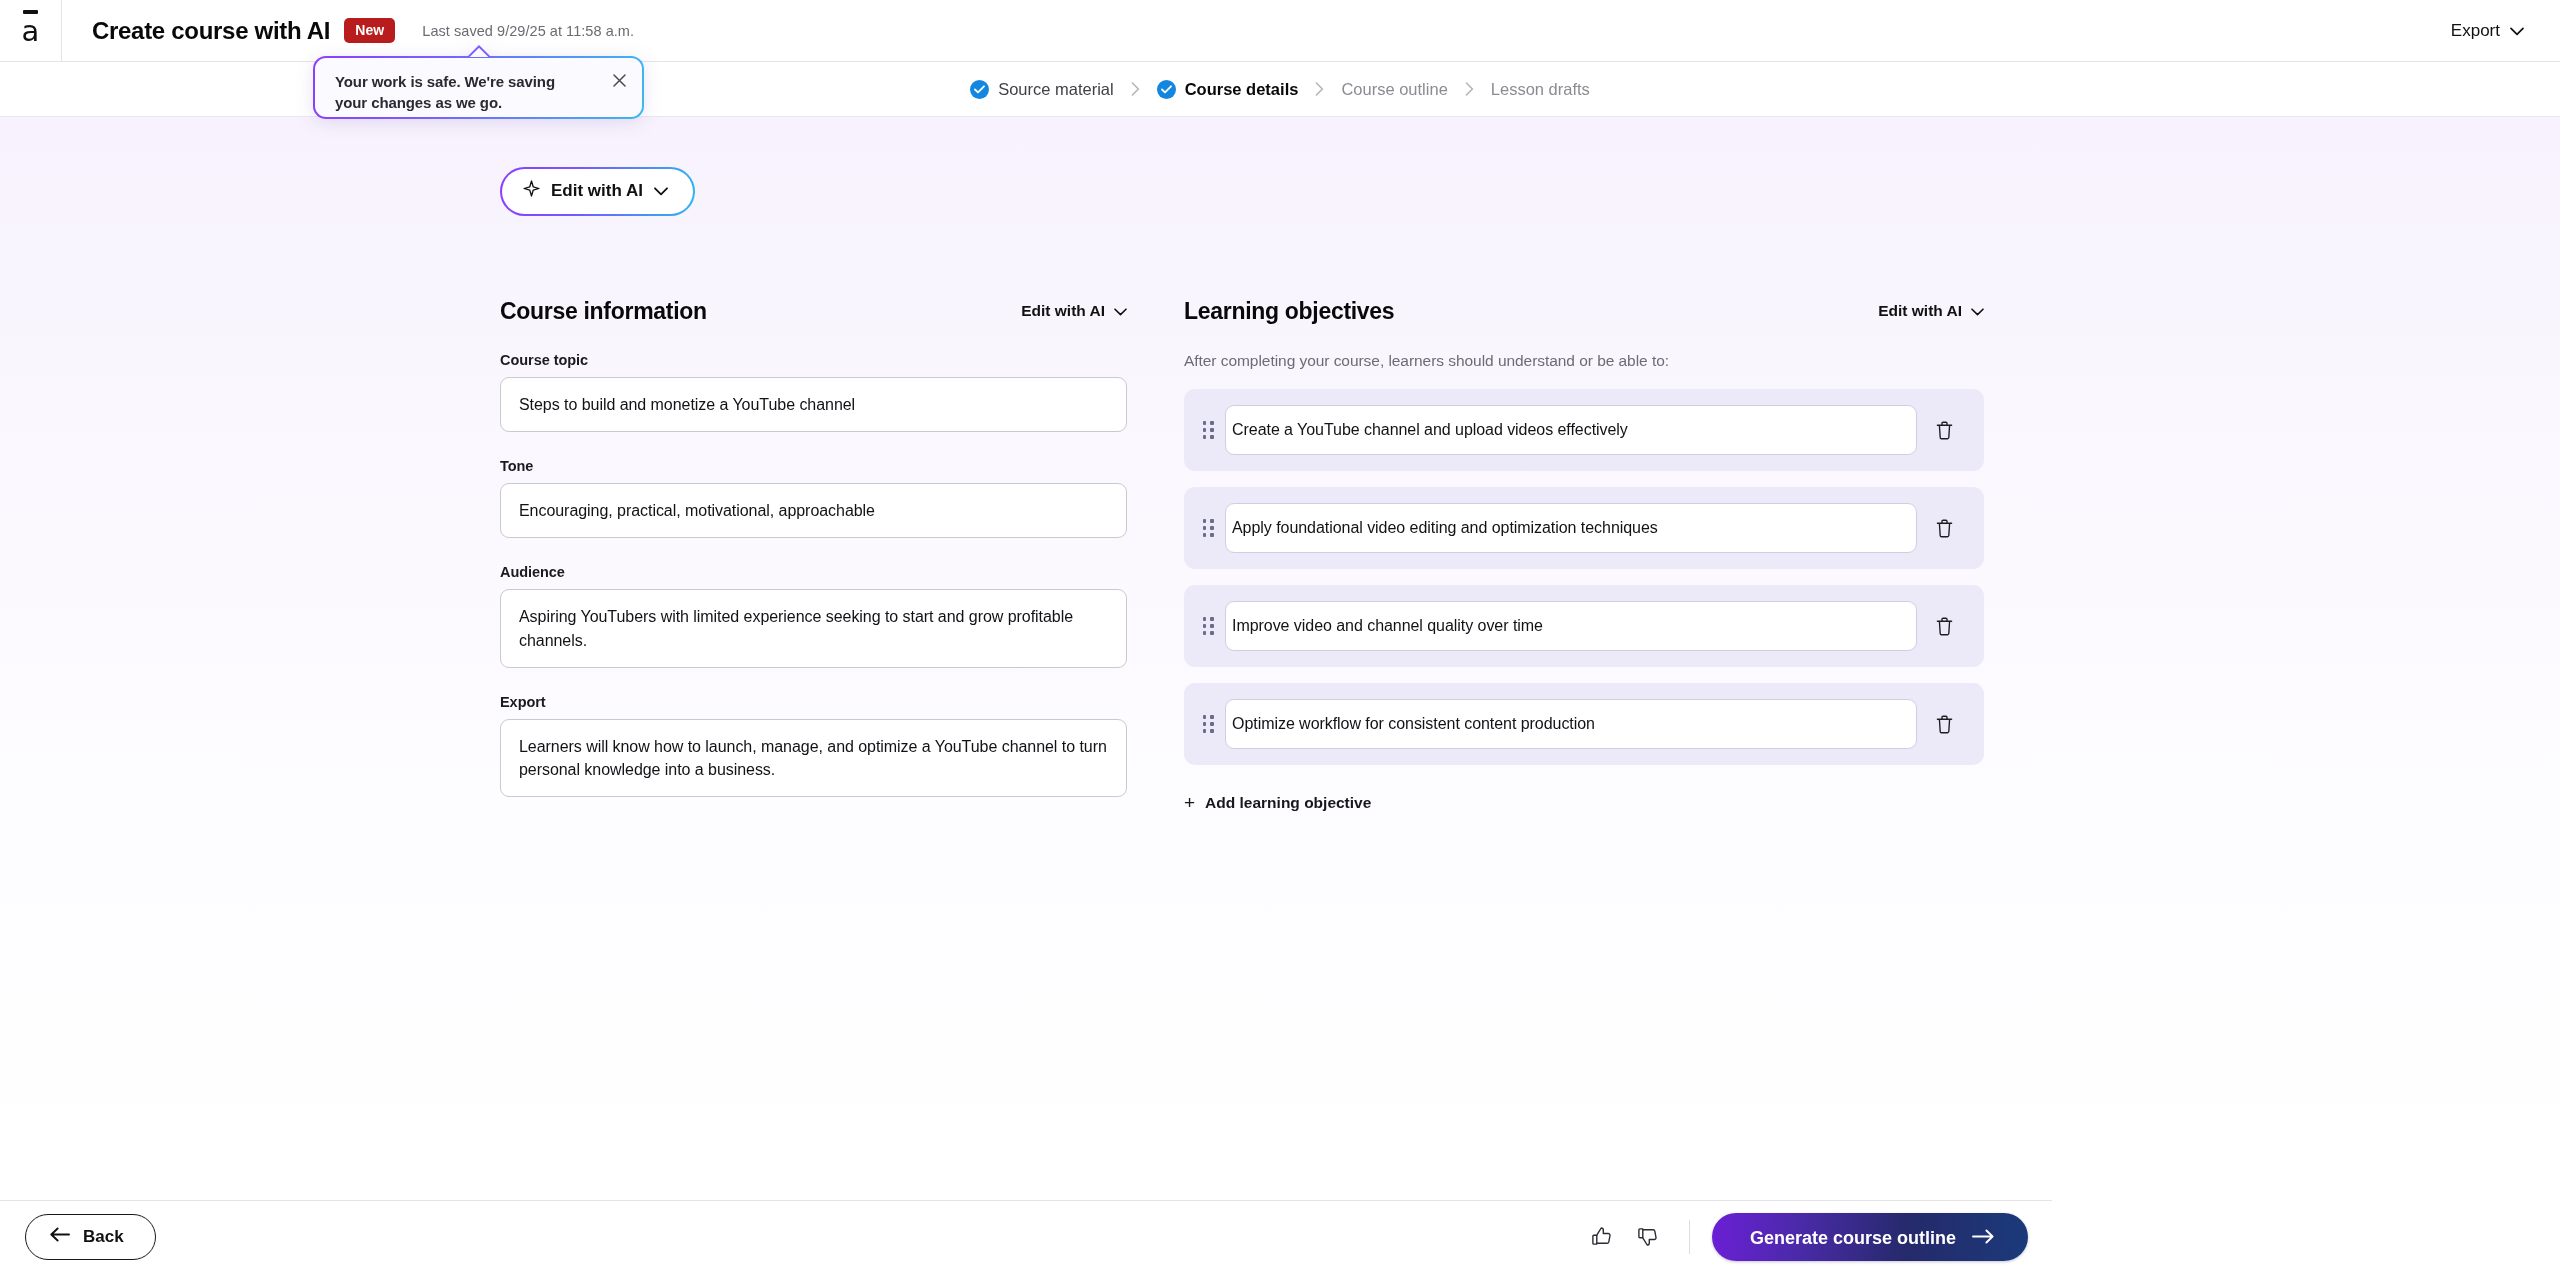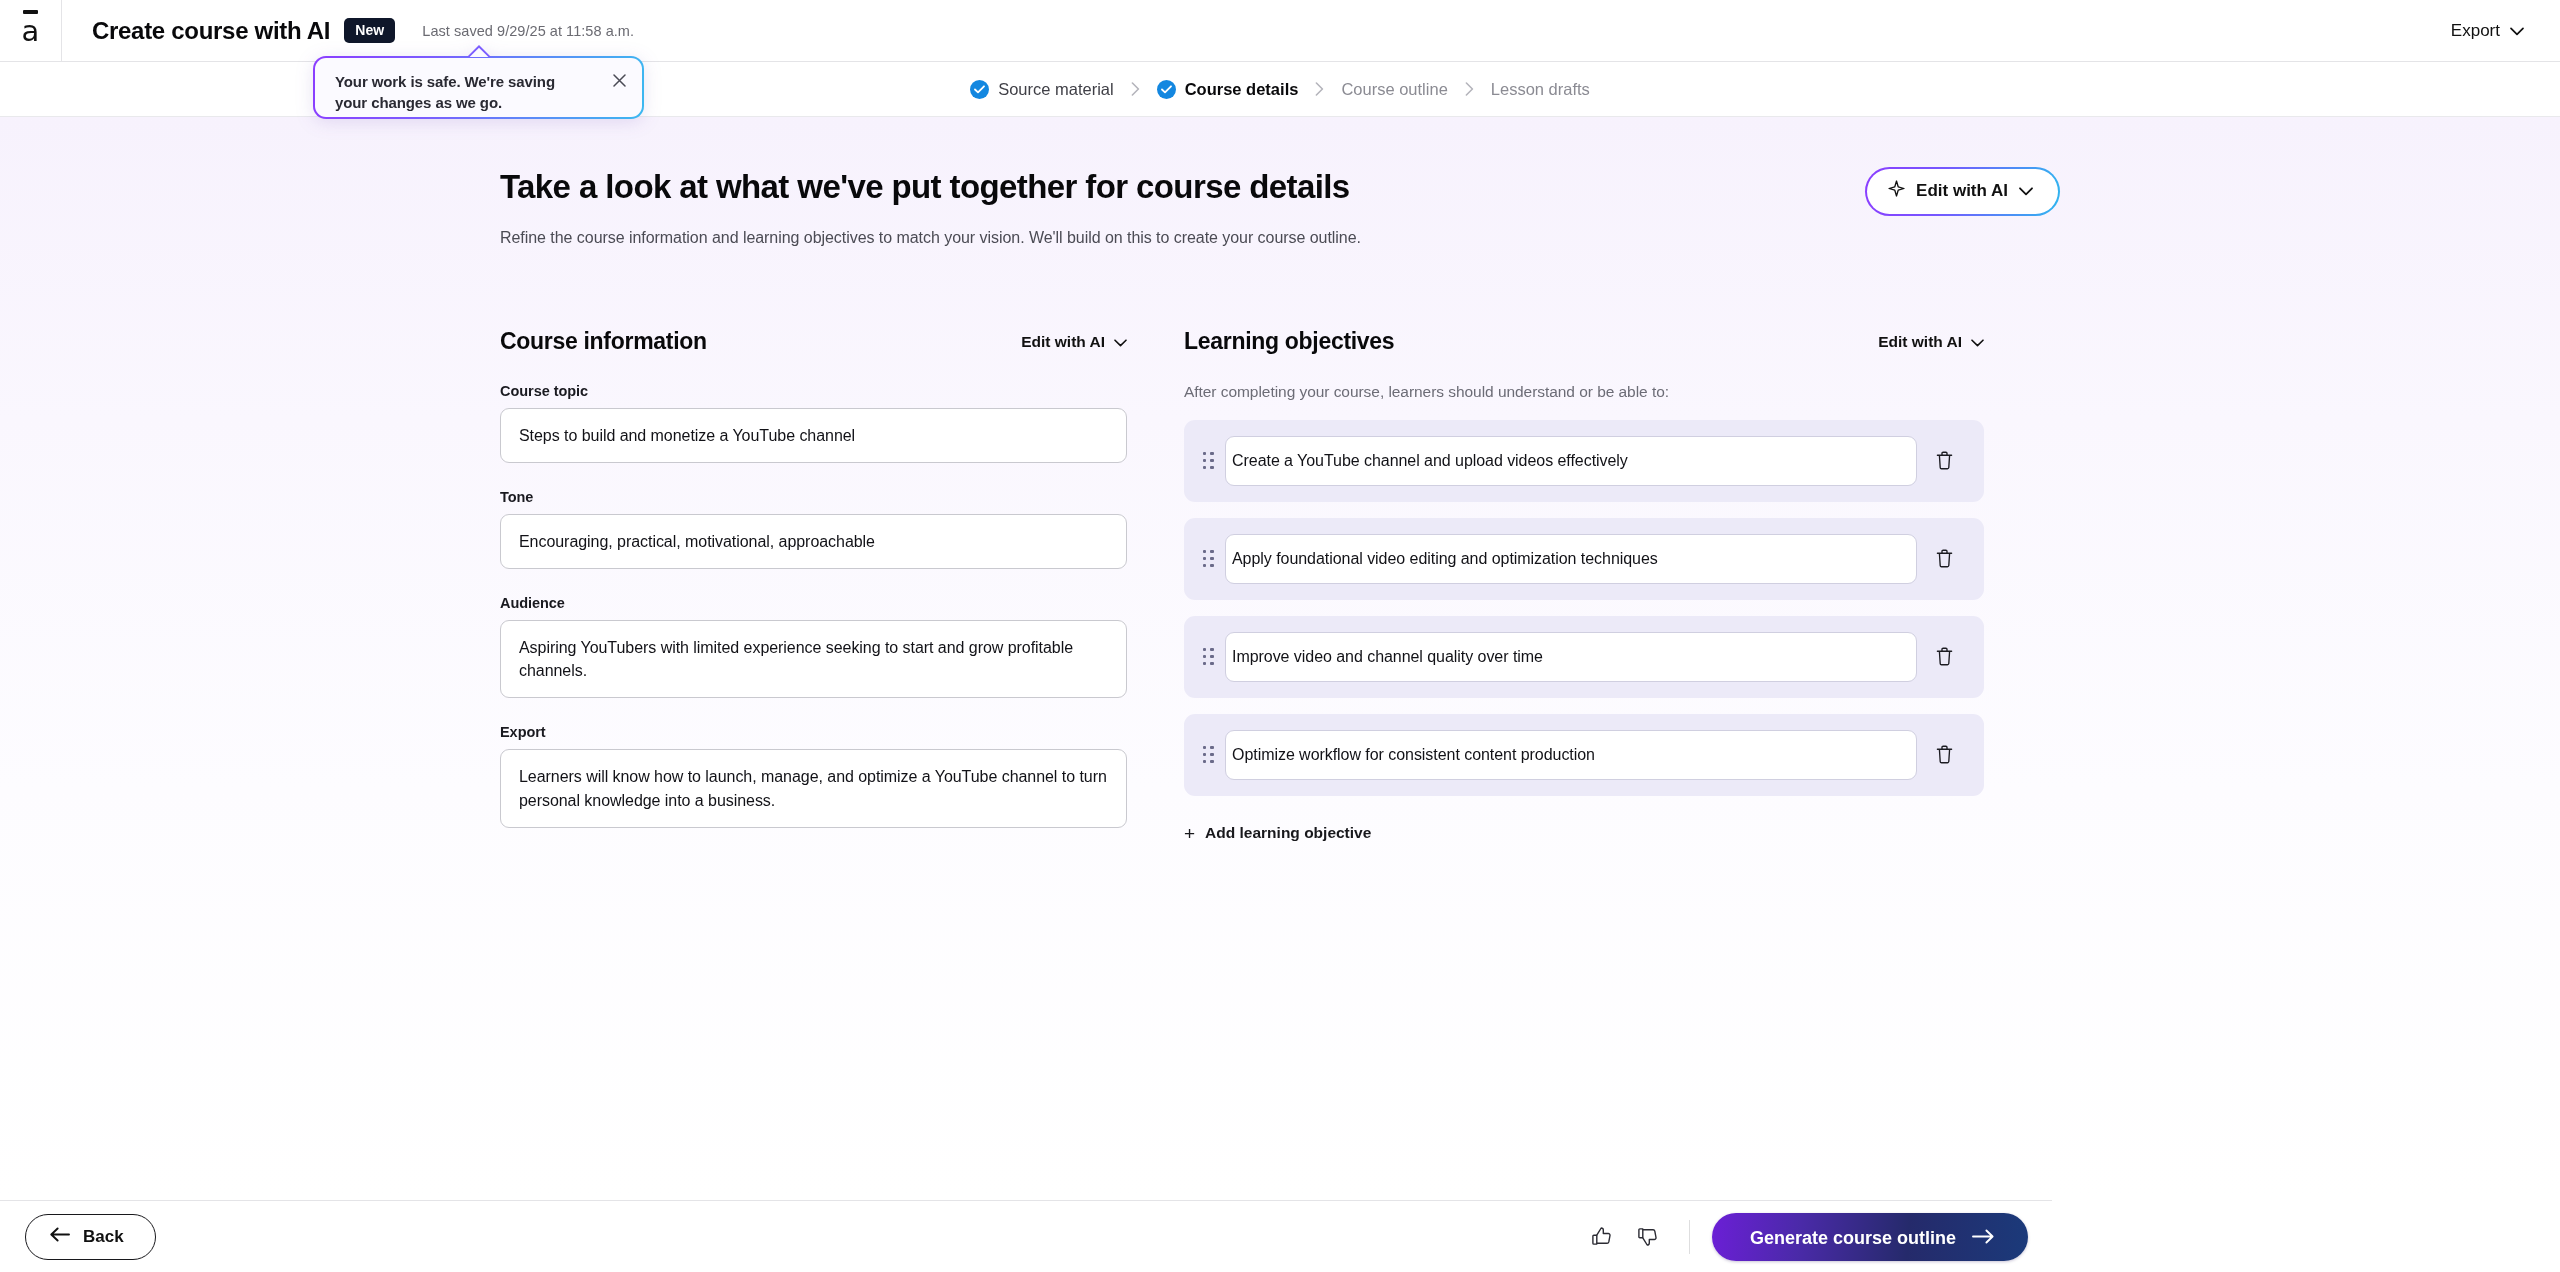--- a/index.html
+++ b/index.html
@@ -33,21 +33,21 @@
   .logo-mark::before {
     content: ""; position: absolute; left: 1px; right: 1px; top: -7px;
     height: 3.5px; background: #111; border-radius: 1px;
   }
   .app-title {
     margin-left: 30px; font-size: 24px; font-weight: 700; color: #09090b;
     letter-spacing: -0.3px;
   }
   .new-badge {
     margin-left: 14px;
-    background: #0f172a; color: #fff;
+    background: #b91c1c; color: #fff;
     font-size: 14px; font-weight: 700;
     padding: 4px 11px 5px; border-radius: 5px;
     letter-spacing: .1px;
   }
   .saved-text {
     margin-left: 27px; font-size: 14.5px; color: #6b6b72; font-weight: 400;
     letter-spacing: .05px;
   }
   .export-btn {
     position: absolute; right: 24px; top: 50%; transform: translateY(-50%);
@@ -330,24 +330,20 @@
           <path d="M1 1l11 11M12 1L1 12" stroke="#4a4a55" stroke-width="1.5" stroke-linecap="round"></path>
         </svg>
     </button>
   </div>
 </div>
 
 <div class="page">
   <div class="content">
 
     <div class="hero-row">
-      <div>
-        <div class="hero-title">Take a look at what we've put together for course details</div>
-        <div class="hero-sub">Refine the course information and learning objectives to match your vision. We'll build on this to create your course outline.</div>
-      </div>
       <div class="ai-pill">
         <div class="ai-pill-inner">
           <span>
             <svg width="17" height="17" viewBox="0 0 17 17" fill="none">
                 <path d="M8.5 1 L10.2 6.8 L16 8.5 L10.2 10.2 L8.5 16 L6.8 10.2 L1 8.5 L6.8 6.8 Z" stroke="#111" stroke-width="1.3" stroke-linejoin="round" fill="none"></path>
               </svg>
           </span>
           <span>Edit with AI</span>
           <span>
             <svg width="14" height="9" viewBox="0 0 14 9" fill="none">

